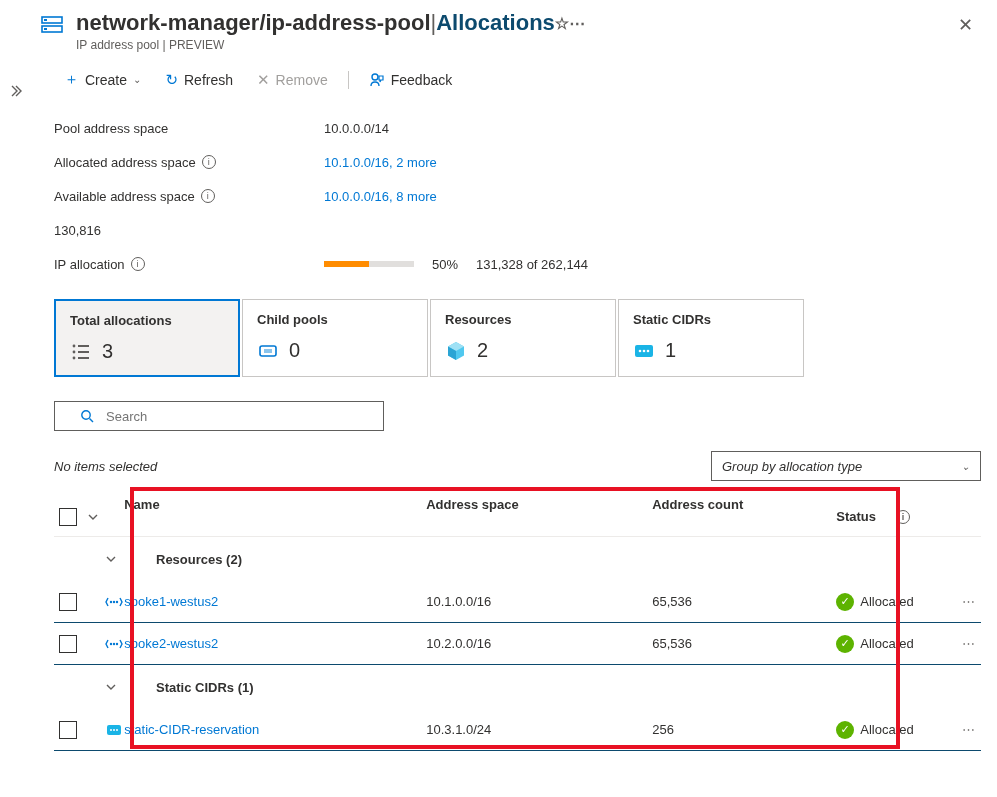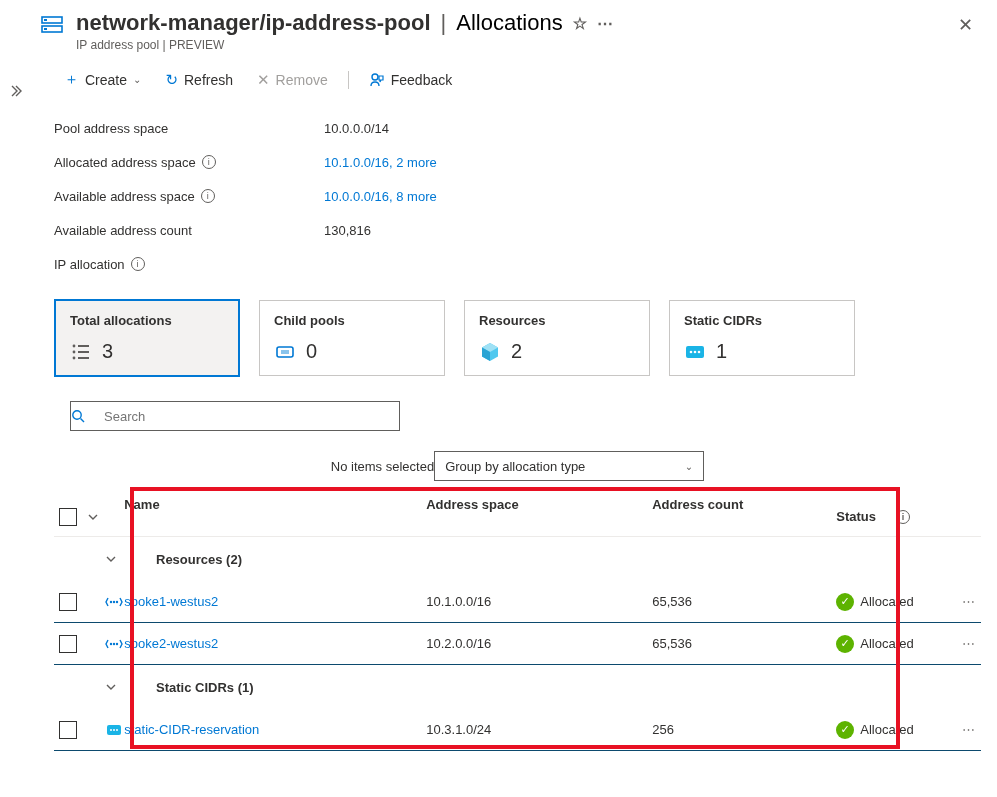--- a/index.html
+++ b/index.html
@@ -2,55 +2,55 @@
 <html><head>
   <meta charset="utf-8">
   <style>
     * { box-sizing: border-box; margin: 0; padding: 0; }
     body { font-family: "Segoe UI", -apple-system, sans-serif; font-size: 13px; color: #323130; background: #fff; width: 997px; }
     .page { padding: 0 16px 20px 40px; position: relative; }
     .left-rail { position: absolute; left: 8px; top: 84px; color: #605e5c; cursor: pointer; }
     .header-row { display: flex; align-items: flex-start; padding-top: 10px; }
     .header-icon { width: 26px; height: 26px; margin-right: 10px; margin-top: 4px; }
     .header-titles { flex: 1; }
-    .header-h1 { font-size: 22px; font-weight: 600; color: #323130; display: flex; align-items: center; gap: 10px; }
+    .header-h1 { font-size: 22px; font-weight: 600; color: #323130; display: flex; align-items: center; }
     .header-h1 .sep { font-weight: 400; color: #605e5c; }
-    .header-h1 .section { font-weight: 400; color: #000000; }
+    .header-h1 .section { font-weight: 700; color: #0c4a6e; }
     .header-h1 .star { color: #605e5c; font-size: 16px; cursor: pointer; }
     .header-h1 .dots { color: #605e5c; font-size: 16px; cursor: pointer; }
     .header-sub { font-size: 12px; color: #605e5c; margin-top: 2px; }
     .close-x { color: #605e5c; font-size: 18px; cursor: pointer; padding: 4px 8px; }
     .toolbar { display: flex; align-items: center; gap: 4px; padding: 14px 0 18px 14px; }
     .tool-btn { display: flex; align-items: center; gap: 6px; padding: 4px 10px; cursor: pointer; font-size: 14px; color: #323130; }
     .tool-btn.disabled { color: #a19f9d; cursor: default; }
     .tool-btn .icon { font-size: 15px; }
     .tool-btn .blue { color: #0078d4; }
     .tool-sep { width: 1px; height: 18px; background: #c8c6c4; margin: 0 6px; }
     .chevron-sm { font-size: 10px; color: #605e5c; }
     .props { padding: 0 0 18px 14px; }
     .prop-row { display: flex; align-items: center; height: 34px; font-size: 13px; }
     .prop-label { width: 270px; color: #323130; display: flex; align-items: center; gap: 6px; }
     .prop-value { color: #323130; }
     .prop-link { color: #0078d4; cursor: pointer; }
     .info-circ { display: inline-flex; width: 14px; height: 14px; border: 1px solid #605e5c; border-radius: 50%; align-items: center; justify-content: center; font-size: 9px; color: #605e5c; }
     .progress-wrap { display: flex; align-items: center; gap: 18px; }
     .progress-bar { width: 90px; height: 6px; background: #e1dfdd; position: relative; }
     .progress-fill { height: 100%; background: #ff8c00; }
-    .cards-row { display: flex; gap: 19px; padding: 0 0 24px 14px; align-items: center; }
+    .cards-row { display: flex; gap: 2px; padding: 0 0 24px 14px; }
     .card { border: 1px solid #c8c6c4; padding: 12px 14px; width: 186px; cursor: pointer; display: flex; flex-direction: column; gap: 12px; }
     .card.selected { border: 2.5px solid #0078d4; background: #f3f2f1; }
     .card-title { font-size: 13px; font-weight: 600; }
     .card-bottom { display: flex; align-items: center; gap: 10px; }
     .card-num { font-size: 20px; font-weight: 400; }
     .card-icon { width: 22px; height: 22px; display: flex; align-items: center; justify-content: center; }
     .search-row { padding: 0 0 20px 14px; }
-    .search-box { display: flex; align-items: center; gap: 19px; border: 1px solid #605e5c; width: 330px; height: 30px; padding: 0 0; margin-left: 16px; }
+    .search-box { display: flex; align-items: center; gap: 12px; border: 1px solid #605e5c; width: 330px; height: 30px; padding: 0 25px; }
     .search-box input { border: none; outline: none; flex: 1; font-size: 13px; font-family: inherit; }
     .search-box .icon { color: #0078d4; }
-    .select-row { display: flex; justify-content: center; align-items: center; padding: 0 0 16px 14px; }
+    .select-row { display: flex; justify-content: space-between; align-items: center; padding: 0 0 16px 14px; font-style: italic; }
     .select-text { font-size: 13px; color: #323130; }
     .group-dd { display: flex; align-items: center; justify-content: space-between; border: 1px solid #605e5c; width: 270px; height: 30px; padding: 0 10px; cursor: pointer; font-size: 13px; }
     .table-wrap { padding: 0 0 0 14px; }
     .thead-row { display: flex; height: 40px; border-bottom: 1px solid #edebe9; font-size: 13px; font-weight: 600; }
     .col-check { width: 42px; display: flex; align-items: center; justify-content: center; }
     .col-chev { width: 30px; display: flex; align-items: center; justify-content: center; cursor: pointer; }
     .col-icon { width: 30px; display: flex; align-items: center; justify-content: center; }
     .col-name { flex: 0 0 258px; }
     .col-addr { flex: 0 0 180px; margin-left: 44px; }
     .col-count { flex: 0 0 184px; margin-left: 46px; }
@@ -140,27 +140,33 @@
       <div class="prop-link">10.1.0.0/16, 2 more</div>
     </div>
     <div class="prop-row">
       <div class="prop-label">
         <span>Available address space</span>
         <span class="info-circ">i</span>
       </div>
       <div class="prop-link">10.0.0.0/16, 8 more</div>
     </div>
     <div class="prop-row">
-      <div class="prop-label">Available address count</div>
       <div class="prop-value">130,816</div>
     </div>
     <div class="prop-row">
       <div class="prop-label">
         <span>IP allocation</span>
         <span class="info-circ">i</span>
+      </div>
+      <div class="progress-wrap">
+        <div class="progress-bar">
+          <div class="progress-fill" style="width:50%"></div>
+        </div>
+        <span>50%</span>
+        <span>131,328 of 262,144</span>
       </div>
     </div>
   </div>
 
   <div class="cards-row">
     <div class="card selected">
       <div class="card-title">Total allocations</div>
       <div class="card-bottom">
         <div class="card-icon">
           <svg width="22" height="22" viewBox="0 0 22 22">

